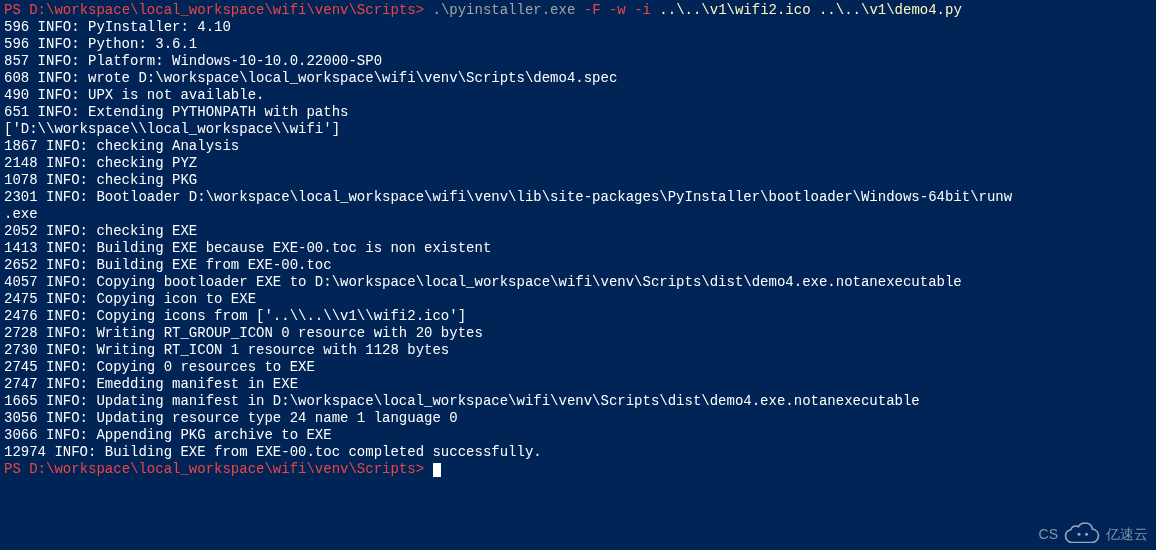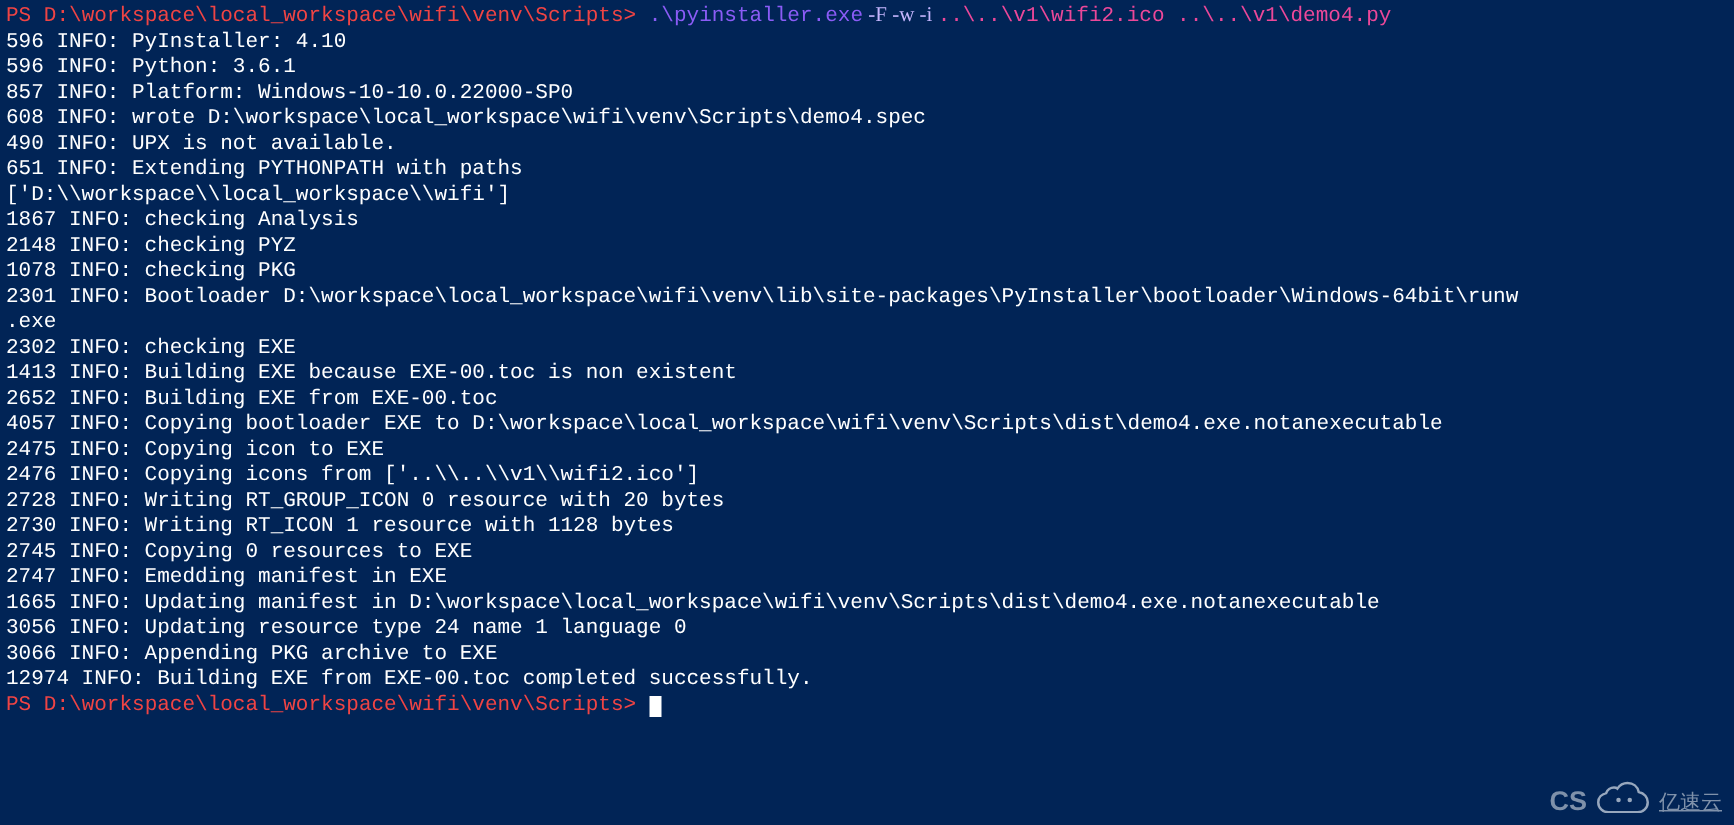--- a/index.html
+++ b/index.html
@@ -20,56 +20,53 @@
       padding: 2px 4px;
     }
     .terminal-line {
       white-space: pre;
       font-family: inherit;
     }
     .prompt-ps {
       color: #ef4444;
     }
     .cmd-yellow {
-      color: #8b5cf6;
+      color: #a3a3a3;
     }
     .cmd-gray {
-      color: #c4b5fd;
-      font-family: Liberation Serif, serif;
+      color: #ef4444;
     }
     .cmd-purple {
-      color: #ec4899;
+      color: #fef9c3;
     }
     .cursor {
       background: #ffffff;
       width: 8px;
       height: 14px;
       display: inline-block;
       vertical-align: text-bottom;
     }
     .watermark {
       position: absolute;
       right: 8px;
       bottom: 2px;
       display: flex;
       align-items: center;
       gap: 6px;
       opacity: 0.75;
     }
     .watermark-text {
       color: #a9b6c7;
-      font-size: 18px;
+      font-size: 14px;
       font-family: sans-serif;
-      font-weight: bold;
     }
     .watermark-text2 {
       color: #a9b6c7;
       font-size: 14px;
       font-family: sans-serif;
-      text-decoration: underline;
     }
     .cloud-icon svg {
       width: 36px;
       height: 22px;
     }
   </style>
 </head>
 <body>
 
 <div class="terminal-line"><span class="prompt-ps">PS </span><span class="prompt-ps">D:\workspace\local_workspace\wifi\venv\Scripts</span><span class="prompt-ps">&gt; </span><span class="cmd-yellow">.\pyinstaller.exe</span><span class="cmd-gray"> -F -w -i </span><span class="cmd-purple">..\..\v1\wifi2.ico ..\..\v1\demo4.py</span></div>
@@ -78,21 +75,21 @@
 <div class="terminal-line">857 INFO: Platform: Windows-10-10.0.22000-SP0</div>
 <div class="terminal-line">608 INFO: wrote D:\workspace\local_workspace\wifi\venv\Scripts\demo4.spec</div>
 <div class="terminal-line">490 INFO: UPX is not available.</div>
 <div class="terminal-line">651 INFO: Extending PYTHONPATH with paths</div>
 <div class="terminal-line">['D:\\workspace\\local_workspace\\wifi']</div>
 <div class="terminal-line">1867 INFO: checking Analysis</div>
 <div class="terminal-line">2148 INFO: checking PYZ</div>
 <div class="terminal-line">1078 INFO: checking PKG</div>
 <div class="terminal-line">2301 INFO: Bootloader D:\workspace\local_workspace\wifi\venv\lib\site-packages\PyInstaller\bootloader\Windows-64bit\runw</div>
 <div class="terminal-line">.exe</div>
-<div class="terminal-line">2302 INFO: checking EXE</div>
+<div class="terminal-line">2052 INFO: checking EXE</div>
 <div class="terminal-line">1413 INFO: Building EXE because EXE-00.toc is non existent</div>
 <div class="terminal-line">2652 INFO: Building EXE from EXE-00.toc</div>
 <div class="terminal-line">4057 INFO: Copying bootloader EXE to D:\workspace\local_workspace\wifi\venv\Scripts\dist\demo4.exe.notanexecutable</div>
 <div class="terminal-line">2475 INFO: Copying icon to EXE</div>
 <div class="terminal-line">2476 INFO: Copying icons from ['..\\..\\v1\\wifi2.ico']</div>
 <div class="terminal-line">2728 INFO: Writing RT_GROUP_ICON 0 resource with 20 bytes</div>
 <div class="terminal-line">2730 INFO: Writing RT_ICON 1 resource with 1128 bytes</div>
 <div class="terminal-line">2745 INFO: Copying 0 resources to EXE</div>
 <div class="terminal-line">2747 INFO: Emedding manifest in EXE</div>
 <div class="terminal-line">1665 INFO: Updating manifest in D:\workspace\local_workspace\wifi\venv\Scripts\dist\demo4.exe.notanexecutable</div>

